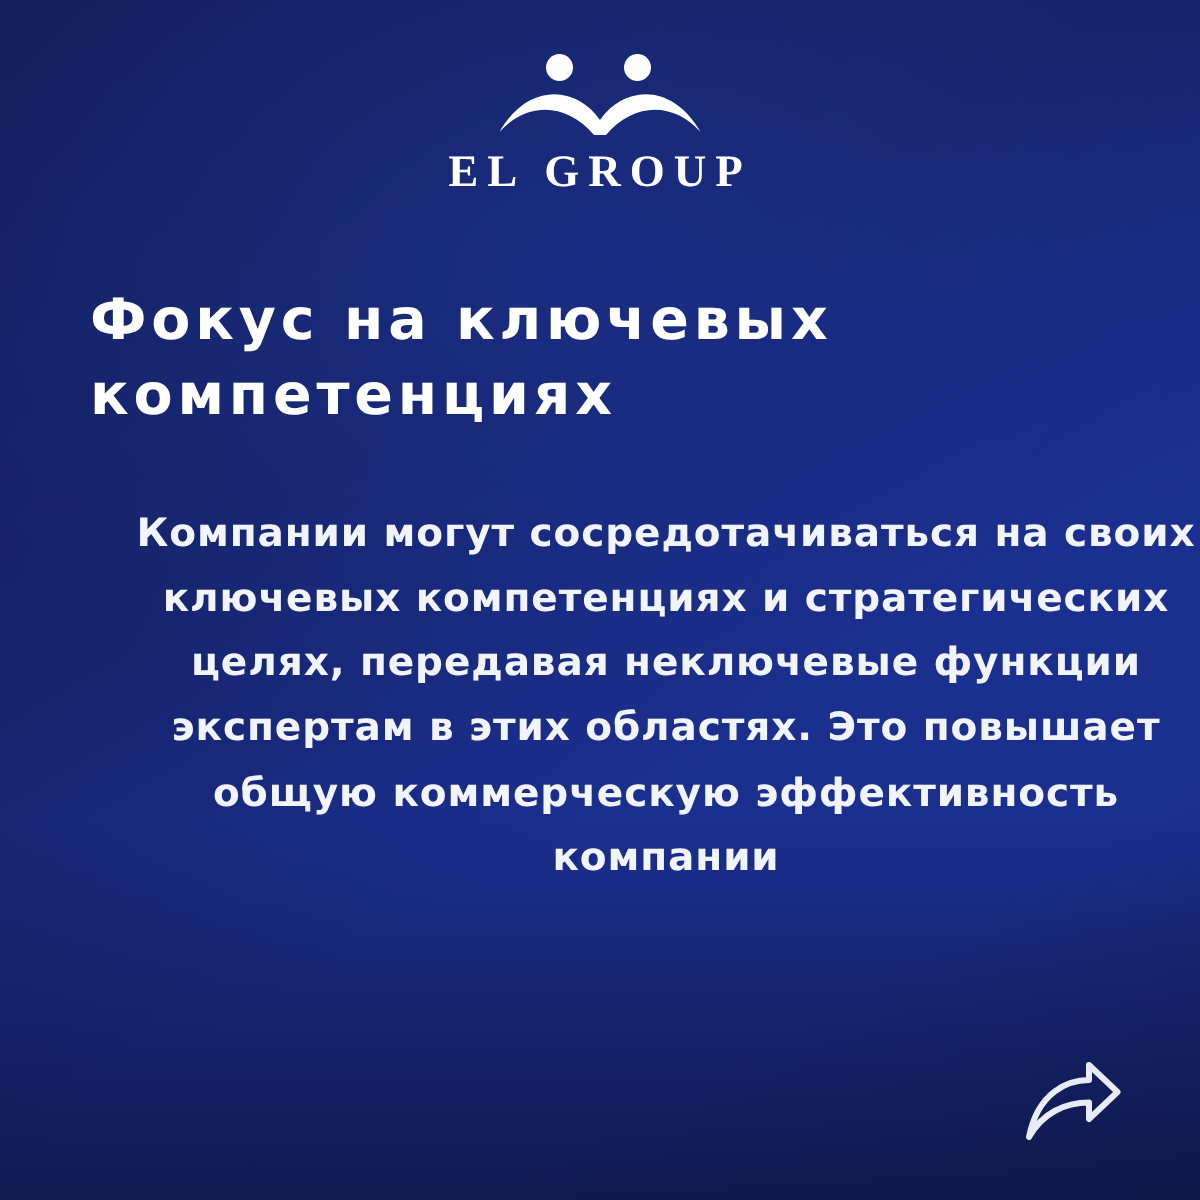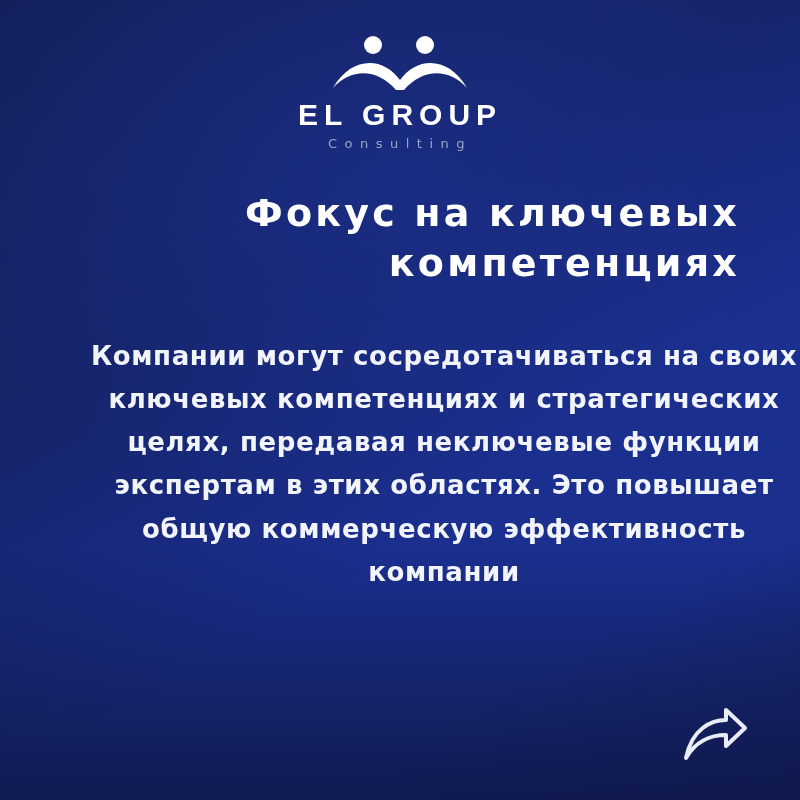--- a/index.html
+++ b/index.html
@@ -51,21 +51,21 @@
     text-align: center;
     z-index: 3;
   }
   .logo-mark {
     width: 150px;
     height: 62px;
     margin: 0 auto 4px auto;
     display: block;
   }
   .logo-word {
-    font-family: Liberation Sans, sans-serif;
+    font-family: Liberation Serif, serif;
     font-weight: bold;
     font-size: 30px;
     letter-spacing: 6px;
     color: #ffffff;
     line-height: 1;
   }
   .logo-sub {
     font-family: "DejaVu Sans", sans-serif;
     font-size: 13px;
     letter-spacing: 7.5px;
@@ -73,21 +73,21 @@
     margin-top: 7px;
     line-height: 1;
   }
 
   
   .headline {
     position: absolute;
     top: 188px;
     left: 60px;
     width: 680px;
-    text-align: right;
+    text-align: left;
     color: #ffffff;
     font-family: "DejaVu Sans", sans-serif;
     font-weight: bold;
     font-size: 38px;
     letter-spacing: 3.2px;
     line-height: 1.32;
     z-index: 3;
   }
 
   
@@ -122,21 +122,20 @@
 
 <div class="slide">
 
   <div class="logo">
     <svg class="logo-mark" viewBox="0 0 150 62" aria-hidden="true">
       <circle cx="48" cy="11" r="9" fill="#ffffff"></circle>
       <circle cx="100" cy="11" r="9" fill="#ffffff"></circle>
       <path d="M8 54 C 26 22, 58 22, 75 46 C 92 22, 124 22, 142 54 C 124 34, 98 34, 79 56 L 71 56 C 52 34, 26 34, 8 54 Z" fill="#ffffff"></path>
     </svg>
     <div class="logo-word">EL GROUP</div>
-    <div class="logo-sub">Consulting</div>
   </div>
 
   <div class="headline">Фокус на ключевых компетенциях</div>
 
   <div class="body-text">Компании могут сосредотачиваться на своих ключевых компетенциях и стратегических целях, передавая неключевые функции экспертам в этих областях. Это повышает общую коммерческую эффективность компании</div>
 
   <svg class="share-arrow" viewBox="0 0 66 62" aria-hidden="true">
     <path d="M4 52 C 10 22, 30 14, 44 14 L 44 4 L 63 22 L 44 40 L 44 29 C 28 29, 13 36, 4 52 Z" fill="none" stroke="#e9ecf7" stroke-width="4" stroke-linejoin="round" stroke-linecap="round"></path>
   </svg>
 

